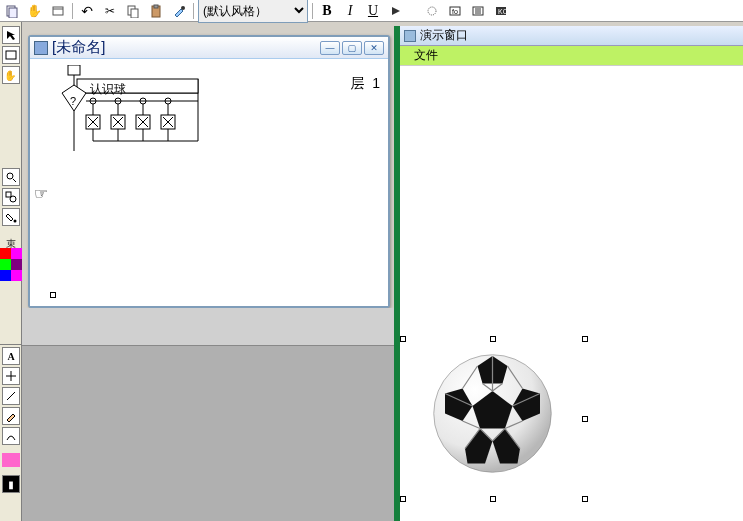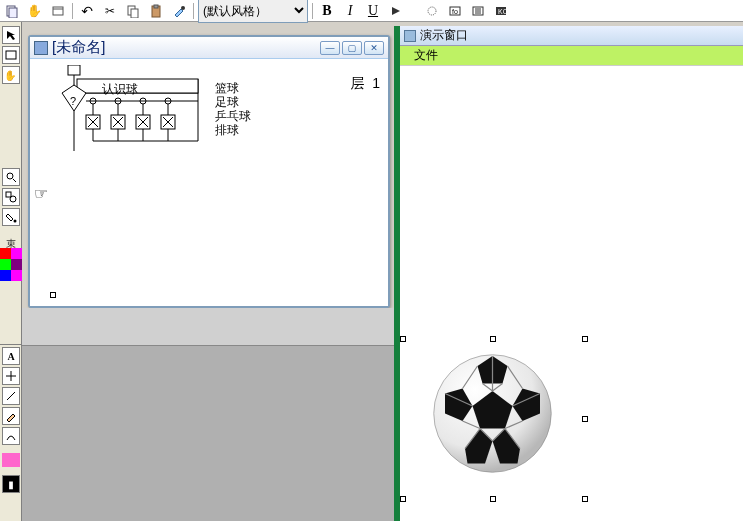--- a/index.html
+++ b/index.html
@@ -239,27 +239,21 @@
         <path d="M115 52 L125 62 M125 52 L115 62" stroke="#000"></path>
 
       <line x1="45" y1="64" x2="45" y2="76" stroke="#000"></line>
       <line x1="70" y1="64" x2="70" y2="76" stroke="#000"></line>
       <line x1="95" y1="64" x2="95" y2="76" stroke="#000"></line>
       <line x1="120" y1="64" x2="120" y2="76" stroke="#000"></line>
       <line x1="45" y1="76" x2="150" y2="76" stroke="#000"></line>
       <line x1="150" y1="36" x2="150" y2="76" stroke="#000"></line>
       <line x1="26" y1="46" x2="26" y2="86" stroke="#000"></line>
     </svg>
-    <div style="position:absolute; left:72px; top:22px; font-size:12px;">认识球</div>
-    <div class="ball-list">
-      <div>篮球</div>
-      <div>足球</div>
-      <div>乒乓球</div>
-      <div>排球</div>
-    </div>
+    <div style="position:absolute; left:60px; top:22px; font-size:12px;">认识球</div>
 
     <div class="selection-handle" style="left:20px; bottom:8px;"></div>
   </div>
 </div>
 
 <div class="pointer-icon">☞</div>
 
 <div class="gray-area"></div>
 <div class="over-gray"></div>
 

